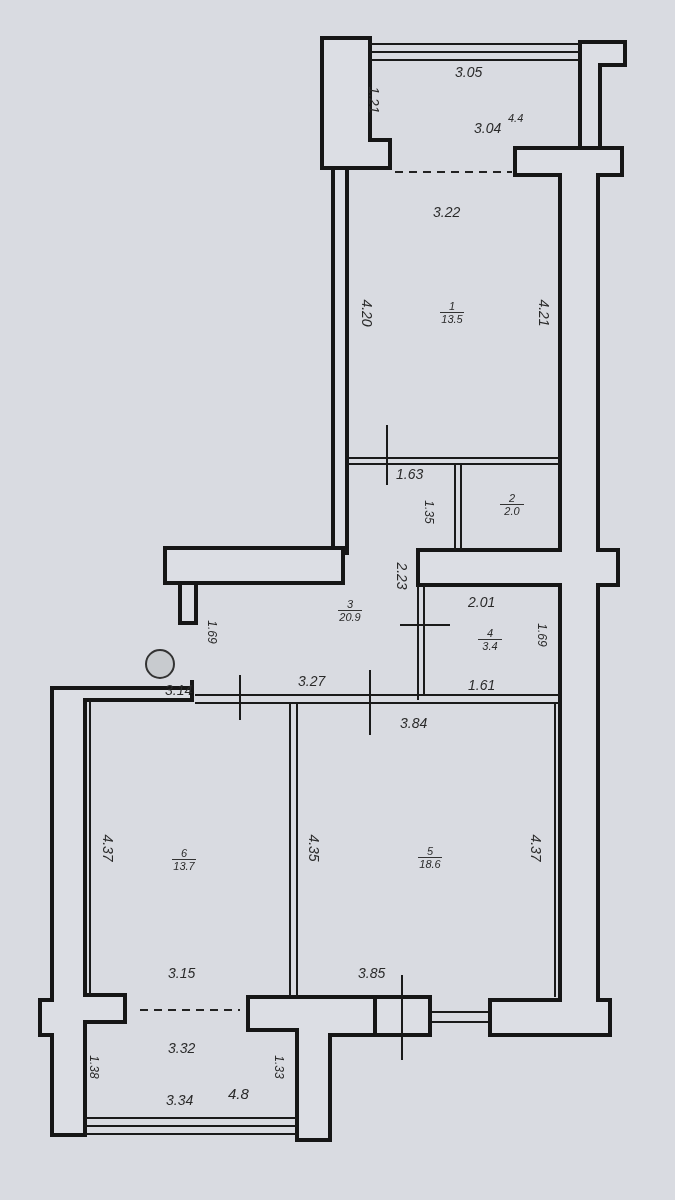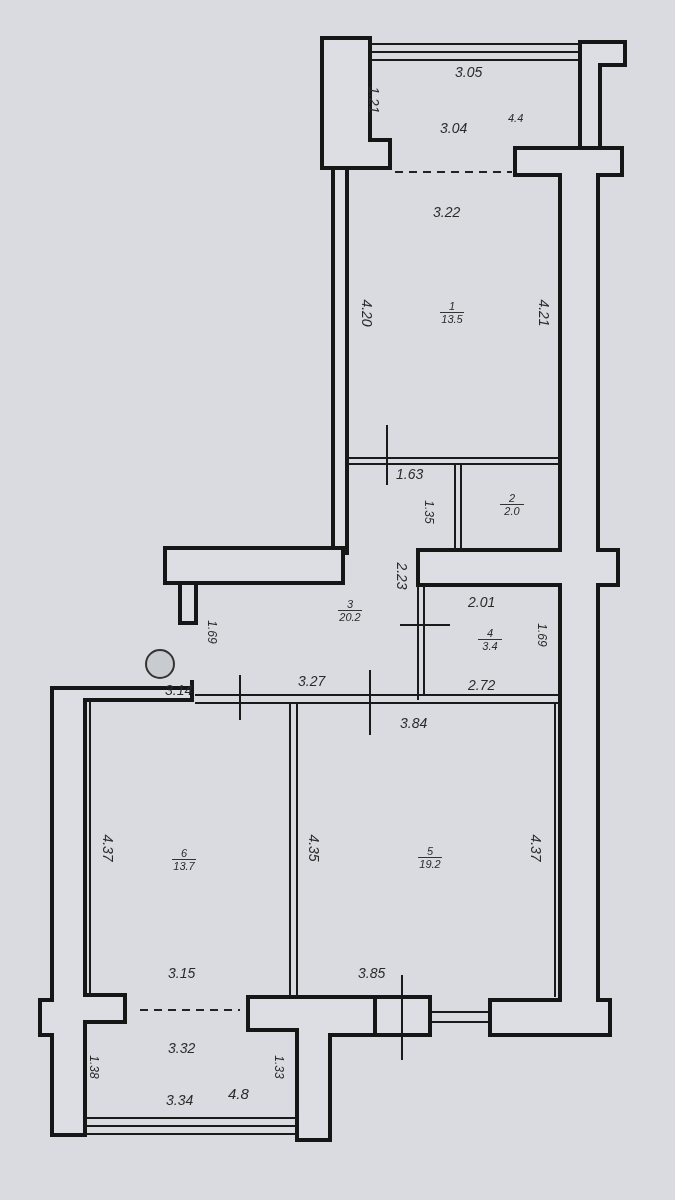--- a/index.html
+++ b/index.html
@@ -64,49 +64,49 @@
   <line class="thin" x1="432" y1="1012" x2="488" y2="1012"></line>
   <line class="thin" x1="432" y1="1022" x2="488" y2="1022"></line>
 
   <line class="dash" x1="395" y1="172" x2="512" y2="172"></line>
   <line class="dash" x1="140" y1="1010" x2="240" y2="1010"></line>
 
   <circle cx="160" cy="664" r="14" fill="#c8cbcf" stroke="#333" stroke-width="2"></circle>
 </svg>
 
 <span class="lbl" style="left:455px;top:64px">3.05</span>
-<span class="lbl" style="left:440px;top:120px">3.04</span>
+<span class="lbl" style="left:474px;top:120px">3.04</span>
 <span class="lbl" style="left:508px;top:112px;font-size:11px">4.4</span>
 <span class="lbl v" style="left:360px;top:92px">1.21</span>
 <span class="lbl" style="left:433px;top:204px">3.22</span>
 <span class="lbl v" style="left:353px;top:305px">4.20</span>
 <span class="lbl v" style="left:530px;top:305px">4.21</span>
 <div class="room" style="left:440px;top:300px;width:24px"><span class="num">1</span><span>13.5</span></div>
 
 <span class="lbl" style="left:396px;top:466px">1.63</span>
 <span class="lbl v" style="left:417px;top:505px;font-size:12px">1.35</span>
 <div class="room" style="left:500px;top:492px;width:24px"><span class="num">2</span><span>2.0</span></div>
 
 <span class="lbl v" style="left:200px;top:625px;font-size:12px">1.69</span>
 <span class="lbl v" style="left:388px;top:568px">2.23</span>
-<div class="room" style="left:338px;top:598px;width:24px"><span class="num">3</span><span>20.2</span></div>
+<div class="room" style="left:338px;top:598px;width:24px"><span class="num">3</span><span>20.9</span></div>
 <span class="lbl" style="left:298px;top:673px">3.27</span>
 
 <span class="lbl" style="left:468px;top:594px">2.01</span>
-<span class="lbl" style="left:468px;top:677px">2.72</span>
+<span class="lbl" style="left:468px;top:677px">1.61</span>
 <span class="lbl v" style="left:530px;top:628px;font-size:12px">1.69</span>
 <div class="room" style="left:478px;top:627px;width:24px"><span class="num">4</span><span>3.4</span></div>
 
 <span class="lbl" style="left:165px;top:682px">3.14</span>
 <span class="lbl" style="left:400px;top:715px">3.84</span>
 <span class="lbl v" style="left:94px;top:840px">4.37</span>
 <span class="lbl v" style="left:300px;top:840px">4.35</span>
 <span class="lbl v" style="left:522px;top:840px">4.37</span>
 <div class="room" style="left:172px;top:847px;width:24px"><span class="num">6</span><span>13.7</span></div>
-<div class="room" style="left:418px;top:845px;width:24px"><span class="num">5</span><span>19.2</span></div>
+<div class="room" style="left:418px;top:845px;width:24px"><span class="num">5</span><span>18.6</span></div>
 <span class="lbl" style="left:168px;top:965px">3.15</span>
 <span class="lbl" style="left:358px;top:965px">3.85</span>
 
 <span class="lbl" style="left:168px;top:1040px">3.32</span>
 <span class="lbl" style="left:166px;top:1092px">3.34</span>
 <span class="lbl" style="left:228px;top:1085px;font-size:15px">4.8</span>
 <span class="lbl v" style="left:82px;top:1060px;font-size:12px">1.38</span>
 <span class="lbl v" style="left:267px;top:1060px;font-size:12px">1.33</span>
 
 </body></html>

